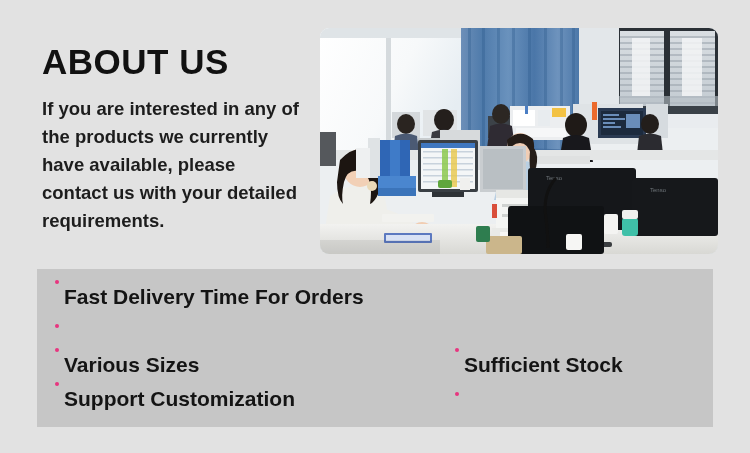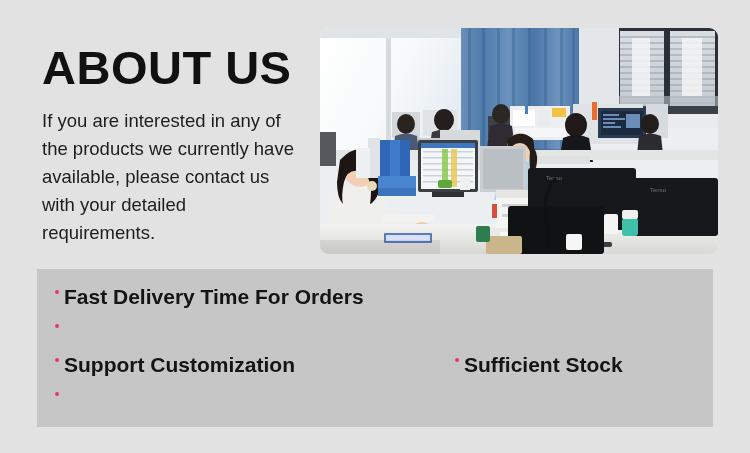--- a/index.html
+++ b/index.html
@@ -22,31 +22,31 @@
   }
 
   
   .about-block {
     position: absolute;
     left: 42px;
     top: 44px;
     width: 268px;
   }
   .about-title {
-    font-size: 47px;
+    font-size: 35px;
     font-weight: 700;
     color: #111111;
     letter-spacing: 0.5px;
     line-height: 1.0;
     margin: 0 0 16px 0;
     white-space: nowrap;
   }
   .about-body {
     font-size: 18.5px;
-    font-weight: 400;
+    font-weight: 700;
     color: #1d1d1d;
     line-height: 1.52;
     margin: 0;
     width: 262px;
   }
 
   
   .photo {
     position: absolute;
     left: 320px;
@@ -73,21 +73,21 @@
     left: 18px;
     top: 11px;
     width: 640px;
     display: grid;
     grid-template-columns: 400px 240px;
     grid-auto-rows: 34px;
     align-items: center;
   }
   .feature-item {
     display: flex;
-    align-items: center;
+    align-items: flex-start;
     gap: 3px;
     font-size: 21px;
     font-weight: 700;
     color: #141414;
     white-space: nowrap;
     line-height: 1.1;
   }
   .feature-item.span2 { grid-column: 1 / span 2; }
   .bullet-dot {
     display: inline-block;
@@ -353,25 +353,29 @@
     <div class="features-grid">
       <div class="feature-item span2">
         <span class="bullet-dot"></span>
         <span>Fast Delivery Time For Orders</span>
       </div>
       <div class="feature-item span2">
         <span class="bullet-dot"></span>
       </div>
       <div class="feature-item">
         <span class="bullet-dot"></span>
+        <span>Various Sizes</span>
+      </div>
+      <div class="feature-item">
+        <span class="bullet-dot"></span>
+        <span>Sufficient Stock</span>
+      </div>
+      <div class="feature-item">
+        <span class="bullet-dot"></span>
         <span>Support Customization</span>
-      </div>
-      <div class="feature-item">
-        <span class="bullet-dot"></span>
-        <span>Sufficient Stock</span>
       </div>
       <div class="feature-item">
         <span class="bullet-dot"></span>
       </div>
     </div>
   </div>
 
 </div>
 
 </body></html>

